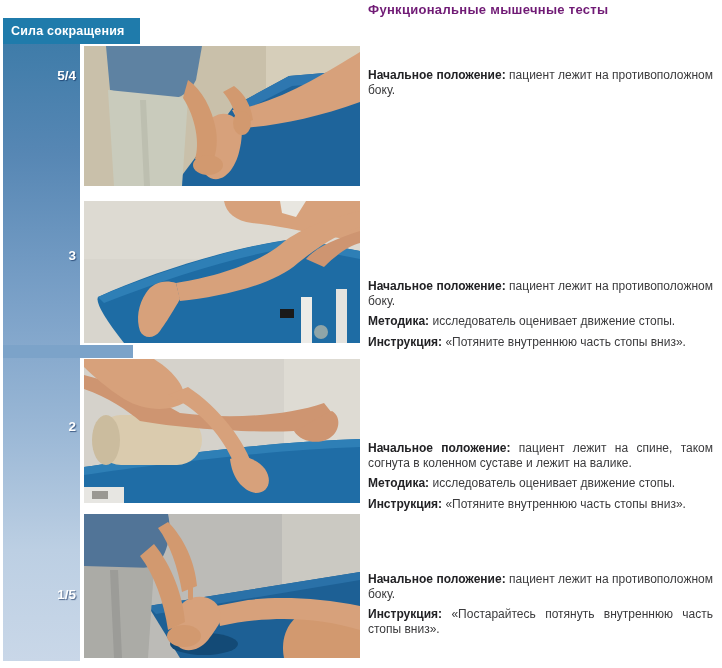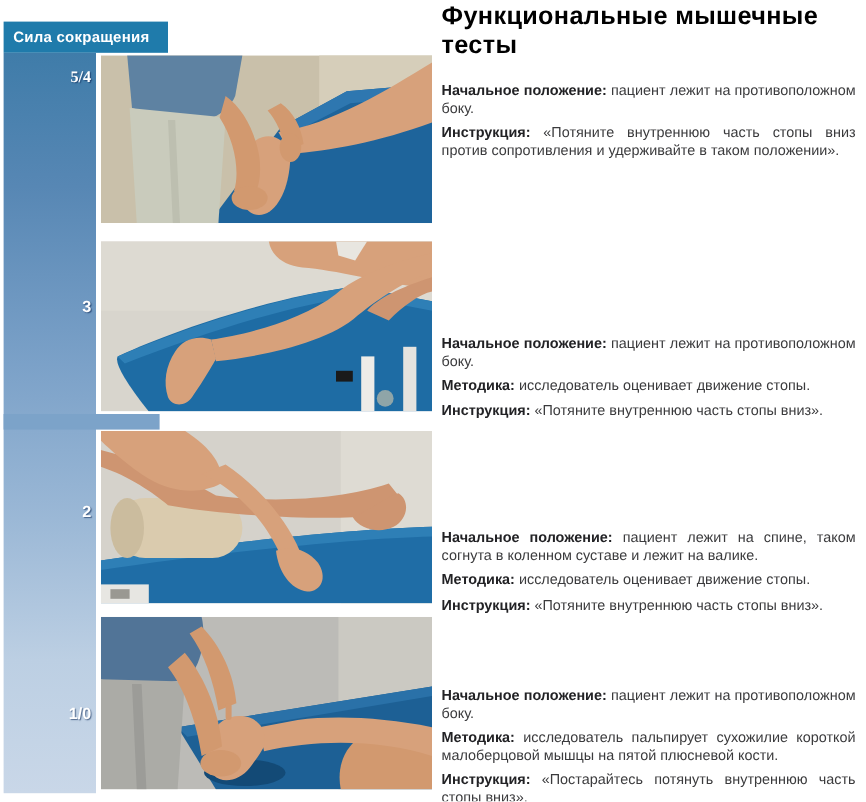--- a/index.html
+++ b/index.html
@@ -18,35 +18,35 @@
     background:linear-gradient(180deg,#3F7CA9 0%,#5787B4 18%,#7BA1C8 42%,#9BB8D6 63%,#BCCFE3 82%,#C9D7E8 100%);
   }
   .sidebar-tab{
     position:absolute;left:3px;top:345px;width:130px;height:13px;background:#7CA3C9;
   }
   .grade{
     position:absolute;left:3px;width:73px;text-align:right;
     color:#ffffff;font-weight:bold;font-size:13.5px;line-height:17px;
     text-shadow:1px 1px 1px rgba(16,44,90,.65);
   }
-  .grade-1{top:55px;font-family:Liberation Serif, serif;}
+  .grade-1{top:67px;}
   .grade-2{top:247px;}
   .grade-3{top:418px;}
   .grade-4{top:586px;}
   
   .photo{position:absolute;left:84px;width:276px;overflow:hidden;}
   .photo svg{display:block;width:100%;height:100%;}
   .photo-1{top:46px;height:140px;}
   .photo-2{top:201px;height:142px;}
   .photo-3{top:359px;height:144px;}
   .photo-4{top:514px;height:144px;}
   
   .page-title{
     position:absolute;left:368px;top:2px;width:345px;margin:0;
-    font-size:21px;font-weight:bold;color:#000000;letter-spacing:.3px;
+    font-size:13px;font-weight:bold;color:#701a75;letter-spacing:.3px;
   }
   .text-block{position:absolute;left:368px;width:345px;}
   .tb-1{top:68px;}
   .tb-2{top:279px;}
   .tb-3{top:441px;}
   .tb-4{top:572px;}
   .text-block p{
     margin:0 0 6px 0;font-size:12px;line-height:14.6px;
     color:#3B3B3D;text-align:justify;
   }
@@ -56,21 +56,21 @@
 <body>
 
 <div class="page">
 
   <div class="sidebar-header">Сила сокращения мышц</div>
   <div class="sidebar-strip"></div>
   <div class="sidebar-tab"></div>
   <div class="grade grade-1">5/4</div>
   <div class="grade grade-2">3</div>
   <div class="grade grade-3">2</div>
-  <div class="grade grade-4">1/0</div>
+  <div class="grade grade-4">1/5</div>
 
   <div class="photo photo-1" role="img" aria-label="Исследователь у кушетки удерживает голень и надавливает на подошвенную поверхность стопы пациента">
     <svg viewBox="0 0 276 140" preserveAspectRatio="none">
       <rect width="276" height="140" fill="#C9C0AA"></rect>
       <rect x="182" width="94" height="140" fill="#D6CEBA"></rect>
       <polygon points="96,132 150,60 205,30 276,24 276,140 96,140" fill="#1E649B"></polygon>
       <polygon points="150,60 205,30 276,24 276,34 208,40 158,66" fill="#2E77B0"></polygon>
 
       <path d="M22,0 L118,0 L112,34 C104,52 84,58 62,54 L26,44 Z" fill="#5E82A2"></path>
       <path d="M24,44 L104,52 L98,140 L30,140 Z" fill="#C9CBBC"></path>
@@ -149,34 +149,32 @@
       <path d="M84,8 C100,24 111,48 113,72 L98,78 C94,54 86,30 74,14 Z" fill="#D2996F"></path>
       <ellipse cx="100" cy="122" rx="17" ry="11" fill="#D2996F"></ellipse>
       <rect x="104" y="72" width="5" height="14" rx="2.5" fill="#D2996F"></rect>
     </svg>
   </div>
 
   <h1 class="page-title">Функциональные мышечные тесты</h1>
 
   <div class="text-block tb-1">
     <p><b>Начальное положение:</b> <span>пациент лежит на противоположном боку.</span></p>
-    <p><b>Инструкция:</b> <span>«Потяните внутреннюю часть стопы вниз против сопротивления и удерживайте в таком положении».</span></p>
   </div>
 
   <div class="text-block tb-2">
     <p><b>Начальное положение:</b> <span>пациент лежит на противоположном боку.</span></p>
     <p><b>Методика:</b> <span>исследователь оценивает движение стопы.</span></p>
     <p><b>Инструкция:</b> <span>«Потяните внутреннюю часть стопы вниз».</span></p>
   </div>
 
   <div class="text-block tb-3">
     <p><b>Начальное положение:</b> <span>пациент лежит на спине, таком согнута в коленном суставе и лежит на валике.</span></p>
     <p><b>Методика:</b> <span>исследователь оценивает движение стопы.</span></p>
     <p><b>Инструкция:</b> <span>«Потяните внутреннюю часть стопы вниз».</span></p>
   </div>
 
   <div class="text-block tb-4">
     <p><b>Начальное положение:</b> <span>пациент лежит на противоположном боку.</span></p>
-    <p><b>Методика:</b> <span>исследователь пальпирует сухожилие короткой малоберцовой мышцы на пятой плюсневой кости.</span></p>
     <p><b>Инструкция:</b> <span>«Постарайтесь потянуть внутреннюю часть стопы вниз».</span></p>
   </div>
 
 </div>
 
 </body></html>

